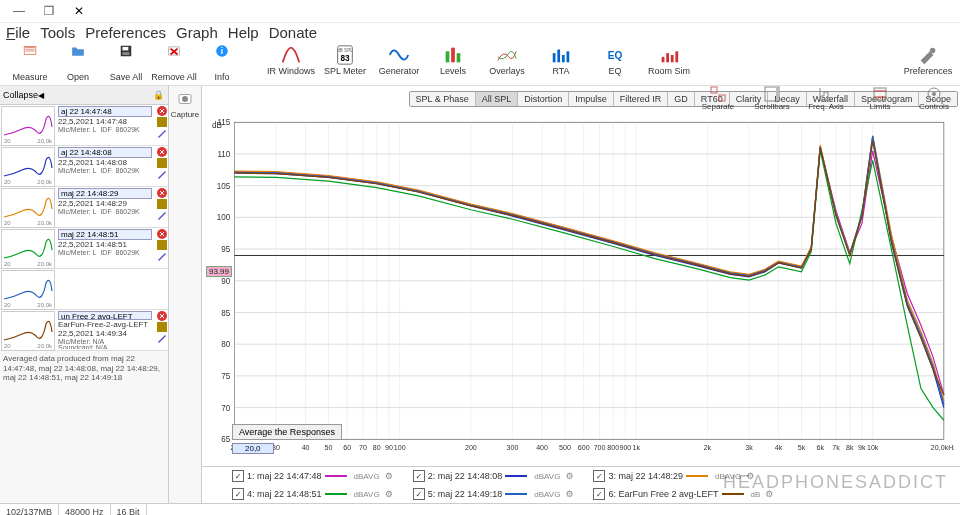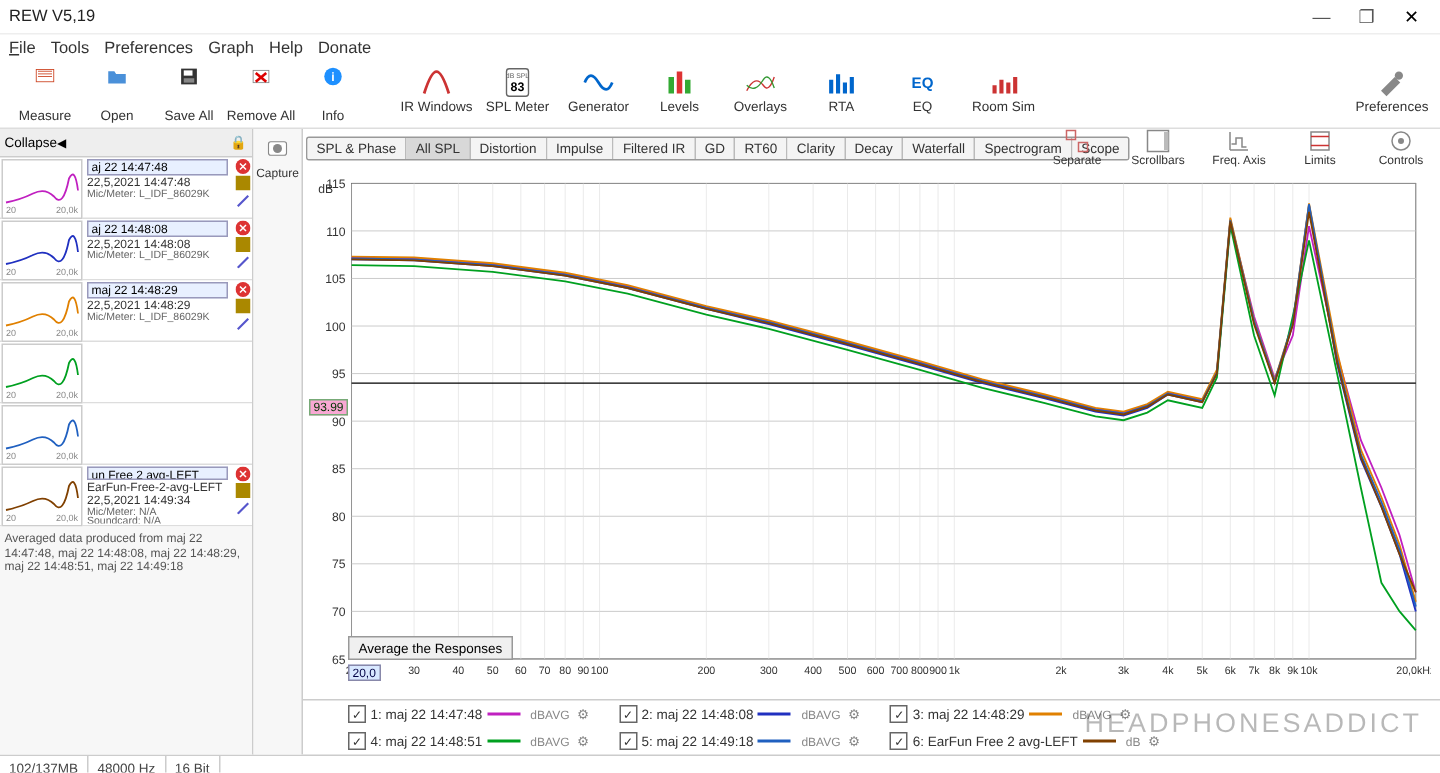--- a/index.html
+++ b/index.html
@@ -1,21 +1,21 @@
 <!DOCTYPE html>
 <html><head>
 <meta charset="utf-8">
 <style>
 html,body{margin:0;padding:0;font-family:Tahoma,Arial,sans-serif;font-size:11px;color:#000;background:#fff;width:960px;height:515px;overflow:hidden}
 .titlebar{height:22px;background:#fff;display:flex;align-items:center;padding:0 6px;border-bottom:1px solid #eee}
 .titlebar .title{flex:1;font-size:11px;color:#222}
 .winbtns{display:flex;gap:4px}
 .winbtn{width:26px;height:18px;display:flex;align-items:center;justify-content:center;color:#555;font-size:12px}
 .winbtn[data-name="close-window"]{color:#000}
-.menubar{height:18px;display:flex;align-items:center;padding:0 6px;gap:10px;font-size:11px;color:#333}
+.menubar{height:18px;display:flex;align-items:center;padding:0 6px;gap:10px;font-size:15px;color:#333}
 .menubar span{cursor:default}
 .toolbar{height:40px;display:flex;align-items:center;padding:2px 6px;background:#fff;border-bottom:1px solid #ddd}
 .tbtn{display:flex;flex-direction:column;align-items:center;justify-content:center;width:48px;height:38px;font-size:9px;color:#333}
 .tbtn svg{width:20px;height:20px}
 .tbtn .lbl{margin-top:14px}
 .tool-spacer{flex:1}
 .tool-center{position:absolute;left:50%;transform:translateX(-50%);display:flex;gap:2px}
 .tool-right{display:flex;gap:2px}
 .ctbtn{display:flex;flex-direction:column;align-items:center;justify-content:flex-start;width:52px;height:38px;font-size:9px;color:#333}
 .ctbtn svg{width:22px;height:22px}
@@ -32,49 +32,48 @@
 .meas-name{background:#e8f0ff;border:1px solid #99b;padding:0 2px;font-size:8px;color:#000;display:inline-block;max-width:88px;white-space:nowrap;overflow:hidden}
 .meas-date{font-size:8px;color:#333}
 .meas-mic{font-size:7px;color:#666;white-space:nowrap;overflow:hidden}
 .meas-icons{position:absolute;right:1px;top:1px;display:flex;flex-direction:column;gap:1px}
 .meas-icons .ico{width:10px;height:10px;display:block}
 .avg-note{font-size:8px;color:#555;padding:3px;line-height:1.2;background:#f7f7f7}
 .capture-col{width:32px;background:#f7f7f7;border-right:1px solid #ccc;display:flex;flex-direction:column;align-items:center;padding-top:4px;gap:2px}
 .capture-col svg{width:18px;height:18px}
 .capture-col .lbl{font-size:8px;color:#333}
 .chart-area{flex:1;display:flex;flex-direction:column;position:relative}
-.sub-toolbar{height:22px;display:flex;align-items:center;justify-content:flex-start;gap:0;padding:2px;position:relative}
+.sub-toolbar{height:22px;display:flex;align-items:center;justify-content:flex-end;gap:0;padding:2px;position:relative}
 .sub-tabs{display:flex;border:1px solid #999;border-radius:2px;overflow:hidden}
 .sub-tab{padding:2px 6px;font-size:9px;background:#f4f4f4;border-right:1px solid #bbb;color:#333}
 .sub-tab:last-child{border-right:none}
 .sub-tab.active{background:#d8d8d8}
 .right-tools{position:absolute;right:6px;top:0;display:flex;gap:14px}
 .rtbtn{display:flex;flex-direction:column;align-items:center;width:40px;font-size:8px;color:#333}
 .rtbtn svg{width:16px;height:16px}
 .chart-wrap{flex:1;position:relative;margin:2px 6px 2px 2px}
 .chart-svg{width:100%;height:100%;display:block}
 .cursor-box{position:absolute;left:2px;top:152px;background:#f9a8d4;border:1px solid #7a7;font-size:8px;padding:0 2px;color:#030}
 .avg-btn{position:absolute;left:28px;bottom:24px;background:#f0f0f0;border:1px solid #999;font-size:9px;padding:2px 6px}
-.xaxis-start{position:absolute;left:28px;bottom:10px;background:#d8e8ff;border:1px solid #88a;font-size:8px;padding:0 2px;color:#004}
+.xaxis-start{position:absolute;left:28px;bottom:10px;background:#d8e8ff;border:1px solid #88a;font-size:8px;padding:0 12px;color:#004}
 .legend-row{height:32px;border-top:1px solid #ccc;display:flex;flex-wrap:wrap;align-items:center;padding:2px 30px;gap:4px 20px;font-size:9px;color:#333;position:relative}
 .legend-item{display:flex;align-items:center;gap:3px}
 .legend-item .cb{width:10px;height:10px;border:1px solid #666;display:flex;align-items:center;justify-content:center;font-size:8px;background:#fff}
 .legend-item .sw{width:22px;height:2px}
 .legend-item .dbrng{font-size:8px;color:#888;margin-left:4px}
 .legend-item .gear{font-size:9px;color:#888;margin-left:2px}
 .statusbar{height:16px;border-top:1px solid #ccc;display:flex;align-items:center;font-size:9px;color:#444}
 .statusbar .cell{padding:0 6px;border-right:1px solid #ccc;height:100%;display:flex;align-items:center}
 .watermark{position:absolute;right:12px;bottom:22px;font-size:18px;font-weight:300;letter-spacing:2px;color:rgba(0,0,0,0.28);font-family:Liberation Sans, sans-serif}
 u.m{text-decoration:underline}
 </style>
 </head>
 <body>
 
 <div class="titlebar" data-name="titlebar">
-  <span class="title" data-name="window-title">REW V5,19</span>
   <div class="winbtns">
     <div class="winbtn" data-name="minimize-window">—</div>
     <div class="winbtn" data-name="maximize-window">❐</div>
     <div class="winbtn" data-name="close-window">✕</div>
   </div>
 </div>
 
 <div class="menubar" data-name="menubar">
   <span data-name="menu-file"><u class="m">F</u><span></span>ile</span>
   <span data-name="menu-tools">Tools</span>
@@ -282,20 +281,39 @@
               </svg>
       </div>
     </div>
         </div>
         <div class="meas-item" data-name="measurement-item">
           <div class="meas-thumb" data-name="measurement-thumbnail">
     <svg width="100%" height="100%" viewBox="0 0 52 38">
               <path d="M2 28 Q12 26 20 22 Q28 18 34 24 Q40 32 44 12 Q48 4 50 20" fill="none" stroke="#00a020" stroke-width="1.2"></path>
             </svg>
     <span class="axis">20</span><span class="axis2">20,0k</span></div>
+    <div class="meas-info">
+      <span class="meas-name" data-name="measurement-name">maj 22 14:48:51</span>
+
+      <span class="meas-date">22,5,2021 14:48:51</span>
+      <span class="meas-mic">Mic/Meter: L_IDF_86029K</span>
+
+      <div class="meas-icons">
+        <svg class="ico" data-name="close-icon" viewBox="0 0 10 10">
+                <circle cx="5" cy="5" r="5" fill="#d33"></circle>
+                <path d="M3 3L7 7M7 3L3 7" stroke="#fff"></path>
+              </svg>
+        <svg class="ico" data-name="tool-icon" viewBox="0 0 10 10">
+                <rect width="10" height="10" fill="#a80"></rect>
+              </svg>
+        <svg class="ico" data-name="edit-icon" viewBox="0 0 10 10">
+                <path d="M1 9L8 2L9 3L2 10Z" fill="#55c"></path>
+              </svg>
+      </div>
+    </div>
         </div>
         <div class="meas-item" data-name="measurement-item">
           <div class="meas-thumb" data-name="measurement-thumbnail">
     <svg width="100%" height="100%" viewBox="0 0 52 38">
               <path d="M2 28 Q12 26 20 22 Q28 18 34 24 Q40 32 44 12 Q48 4 50 20" fill="none" stroke="#2060c0" stroke-width="1.2"></path>
             </svg>
     <span class="axis">20</span><span class="axis2">20,0k</span></div>
         </div>
         <div class="meas-item" data-name="measurement-item">
           <div class="meas-thumb" data-name="measurement-thumbnail">

